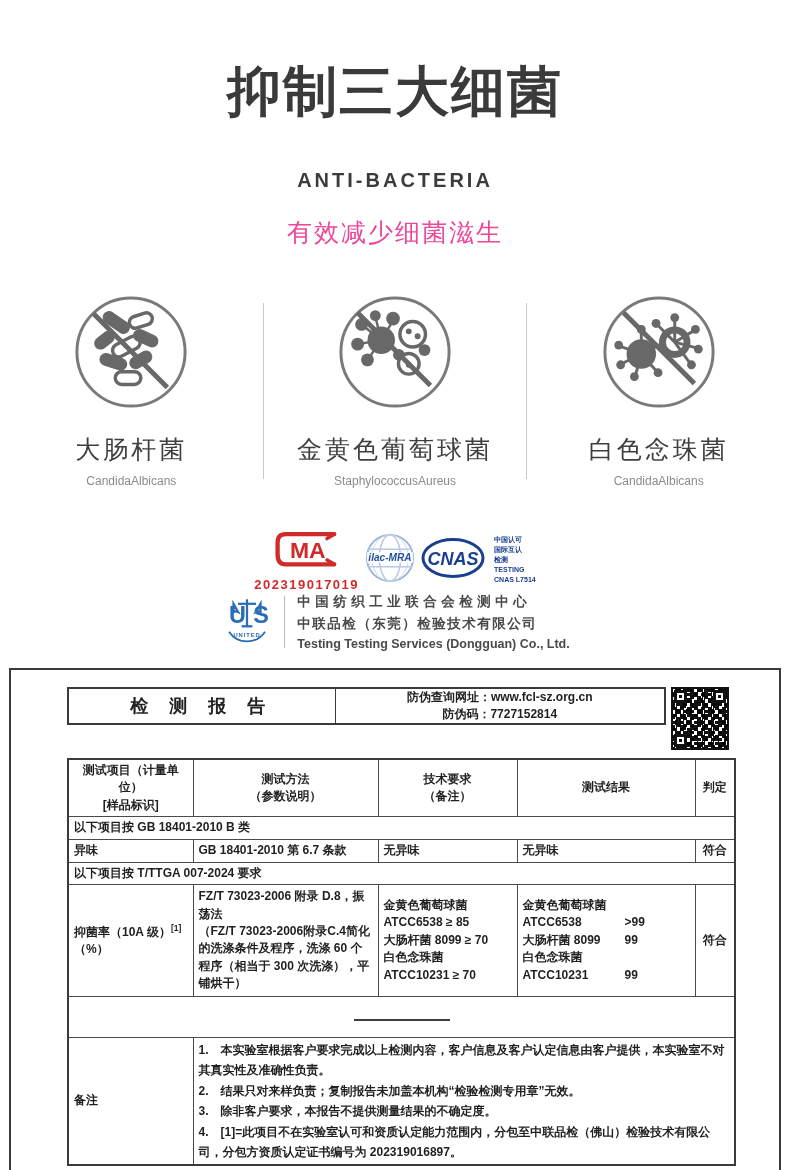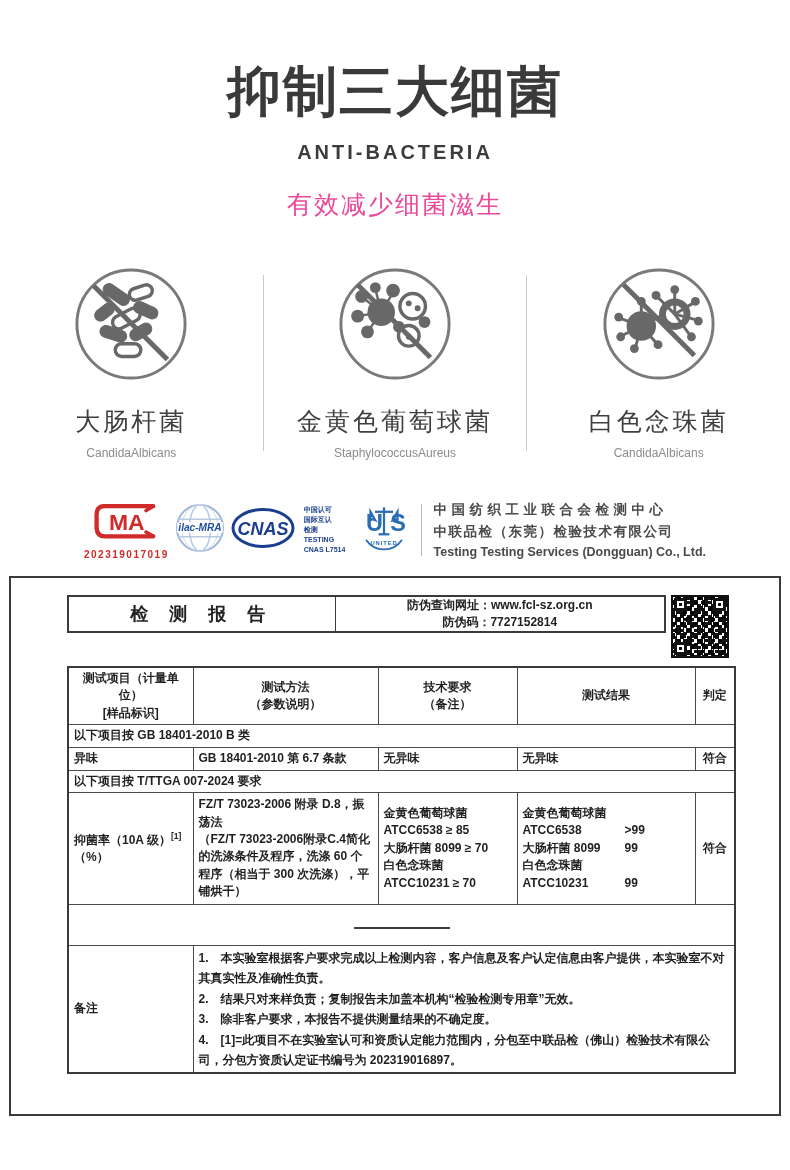--- a/index.html
+++ b/index.html
@@ -4,37 +4,37 @@
 <style>
   * { margin:0; padding:0; box-sizing:border-box; }
   html,body { background:#ffffff; }
   body {
     width:790px; height:1170px; margin:0 auto; position:relative;
     font-family:"Liberation Sans", sans-serif; color:#3c3c3c; overflow:hidden;
   }
   
   .hero { text-align:center; padding-top:56px; }
   .hero-title { font-size:54px; font-weight:bold; color:#3a3a3a; letter-spacing:2px; }
-  .hero-en { margin-top:12px; font-size:20px; font-weight:600; letter-spacing:3px; color:#3c3c3c; }
+  .hero-en { margin-top:40px; font-size:20px; font-weight:600; letter-spacing:3px; color:#3c3c3c; }
   .hero-sub { margin-top:24px; font-size:25px; font-weight:500; color:#ec4899; letter-spacing:2px; }
 
   
   .trio { display:flex; margin-top:44px; align-items:flex-start; }
   .trio-col { flex:1; text-align:center; position:relative; padding-bottom:6px; }
   .trio-divider { width:1px; background:#c9c9c9; height:176px; margin-top:10px; }
   .germ-circle { display:inline-block; }
   .germ-name { margin-top:18px; font-size:25px; font-weight:500; color:#3f3f3f; letter-spacing:3px; }
   .germ-latin { margin-top:8px; font-size:12px; color:#8b8b8b; }
 
   
   .certs { display:flex; justify-content:space-between; align-items:center;
-           margin-top:34px; padding:0 84px 0 84px; }
+           margin-top:34px; padding:0 84px 0 84px;flex-direction:column; }
   .certs-left { display:flex; align-items:center; gap:5px; }
   .cma-wrap { text-align:center; }
-  .cma-num { font-size:10px; color:#d02a2a; font-weight:bold; letter-spacing:1.5px; margin-top:1px; }
+  .cma-num { font-size:13px; color:#d02a2a; font-weight:bold; letter-spacing:1.5px; margin-top:1px; }
   .cnas-textblock { font-size:7px; line-height:1.45; font-weight:bold; color:#1b3f8f;
                     white-space:pre-line; text-align:left; margin-left:4px; }
   .certs-right { display:flex; align-items:center; }
   .uts-divider { width:1px; height:52px; background:#b9b9b9; margin:0 12px 0 10px; }
   .org-lines { text-align:left; }
   .org-line1 { font-size:13.5px; font-weight:bold; color:#4a4a4a; letter-spacing:4.5px; }
   .org-line2 { font-size:13.5px; font-weight:bold; color:#4a4a4a; letter-spacing:1.5px; margin-top:4px; }
   .org-line3 { font-size:12.5px; font-weight:bold; color:#4a4a4a; margin-top:4px; }
 
   

